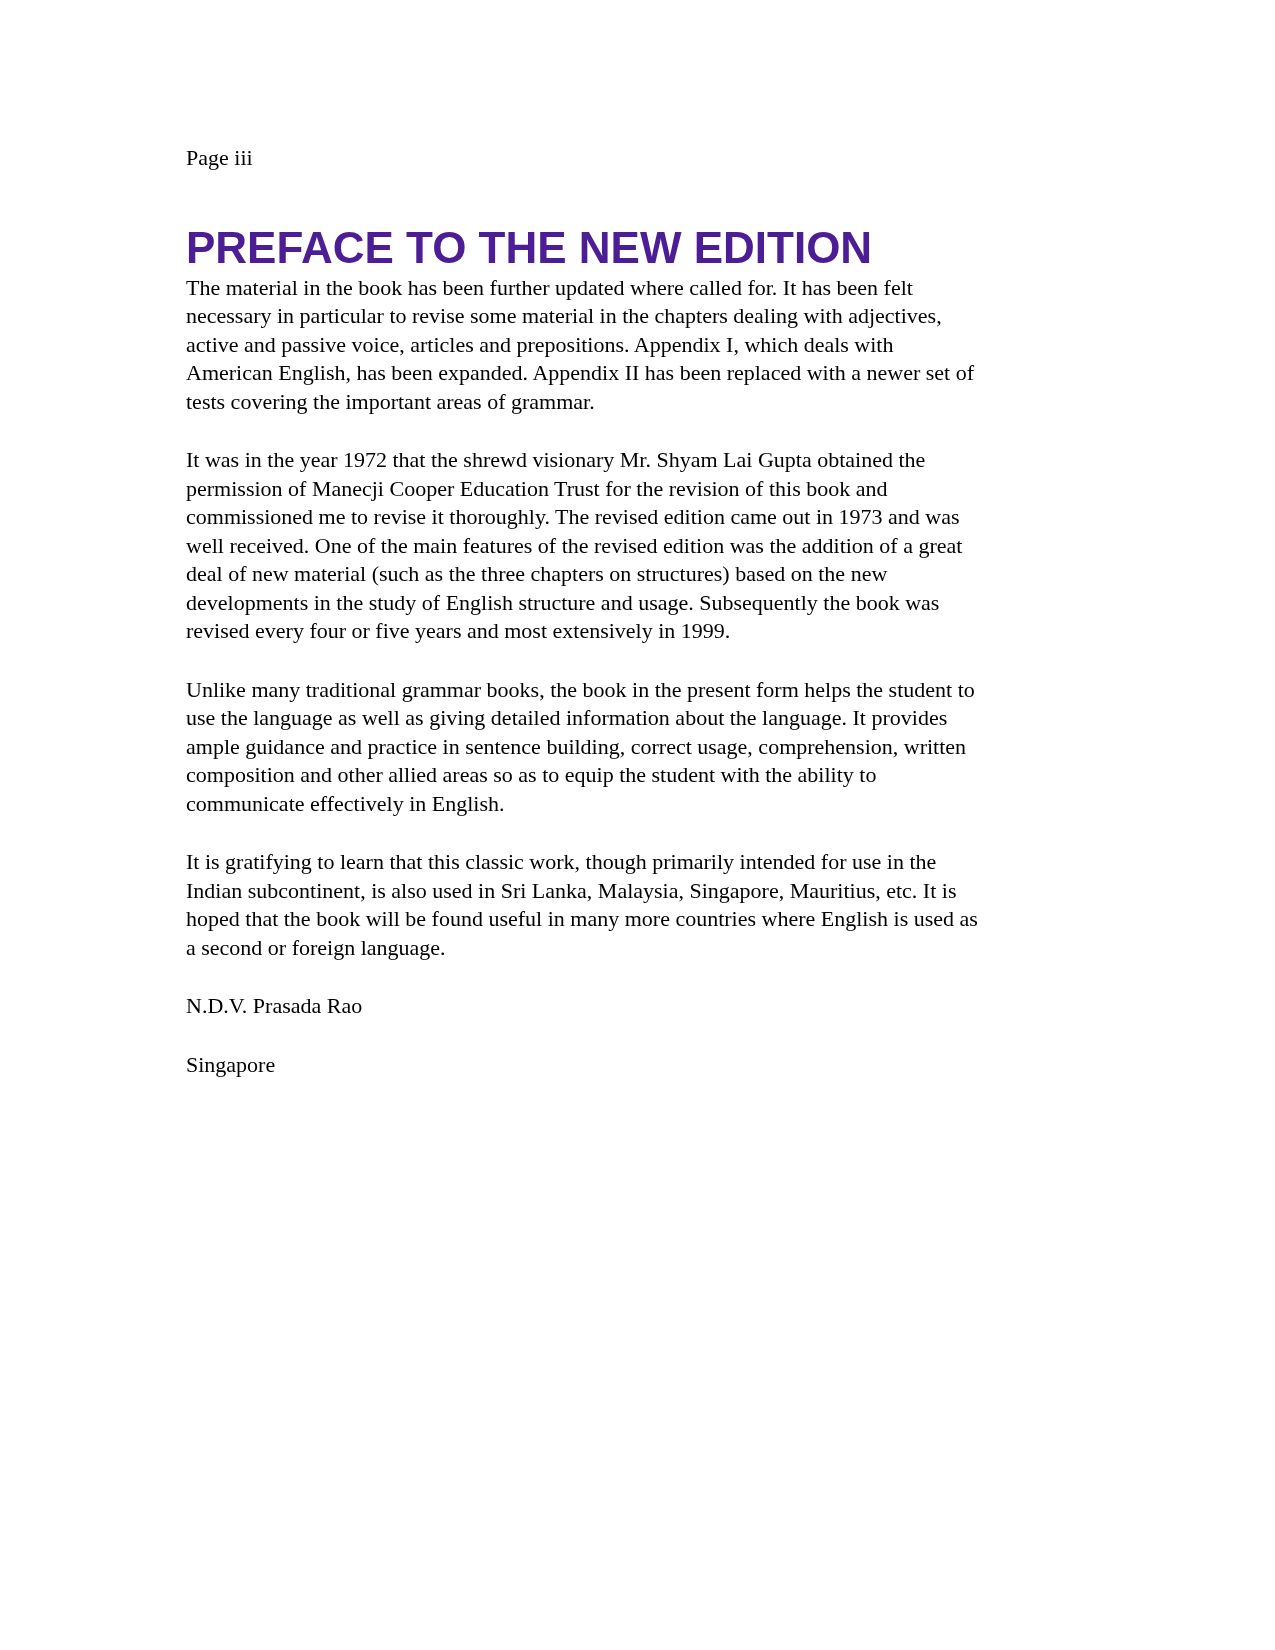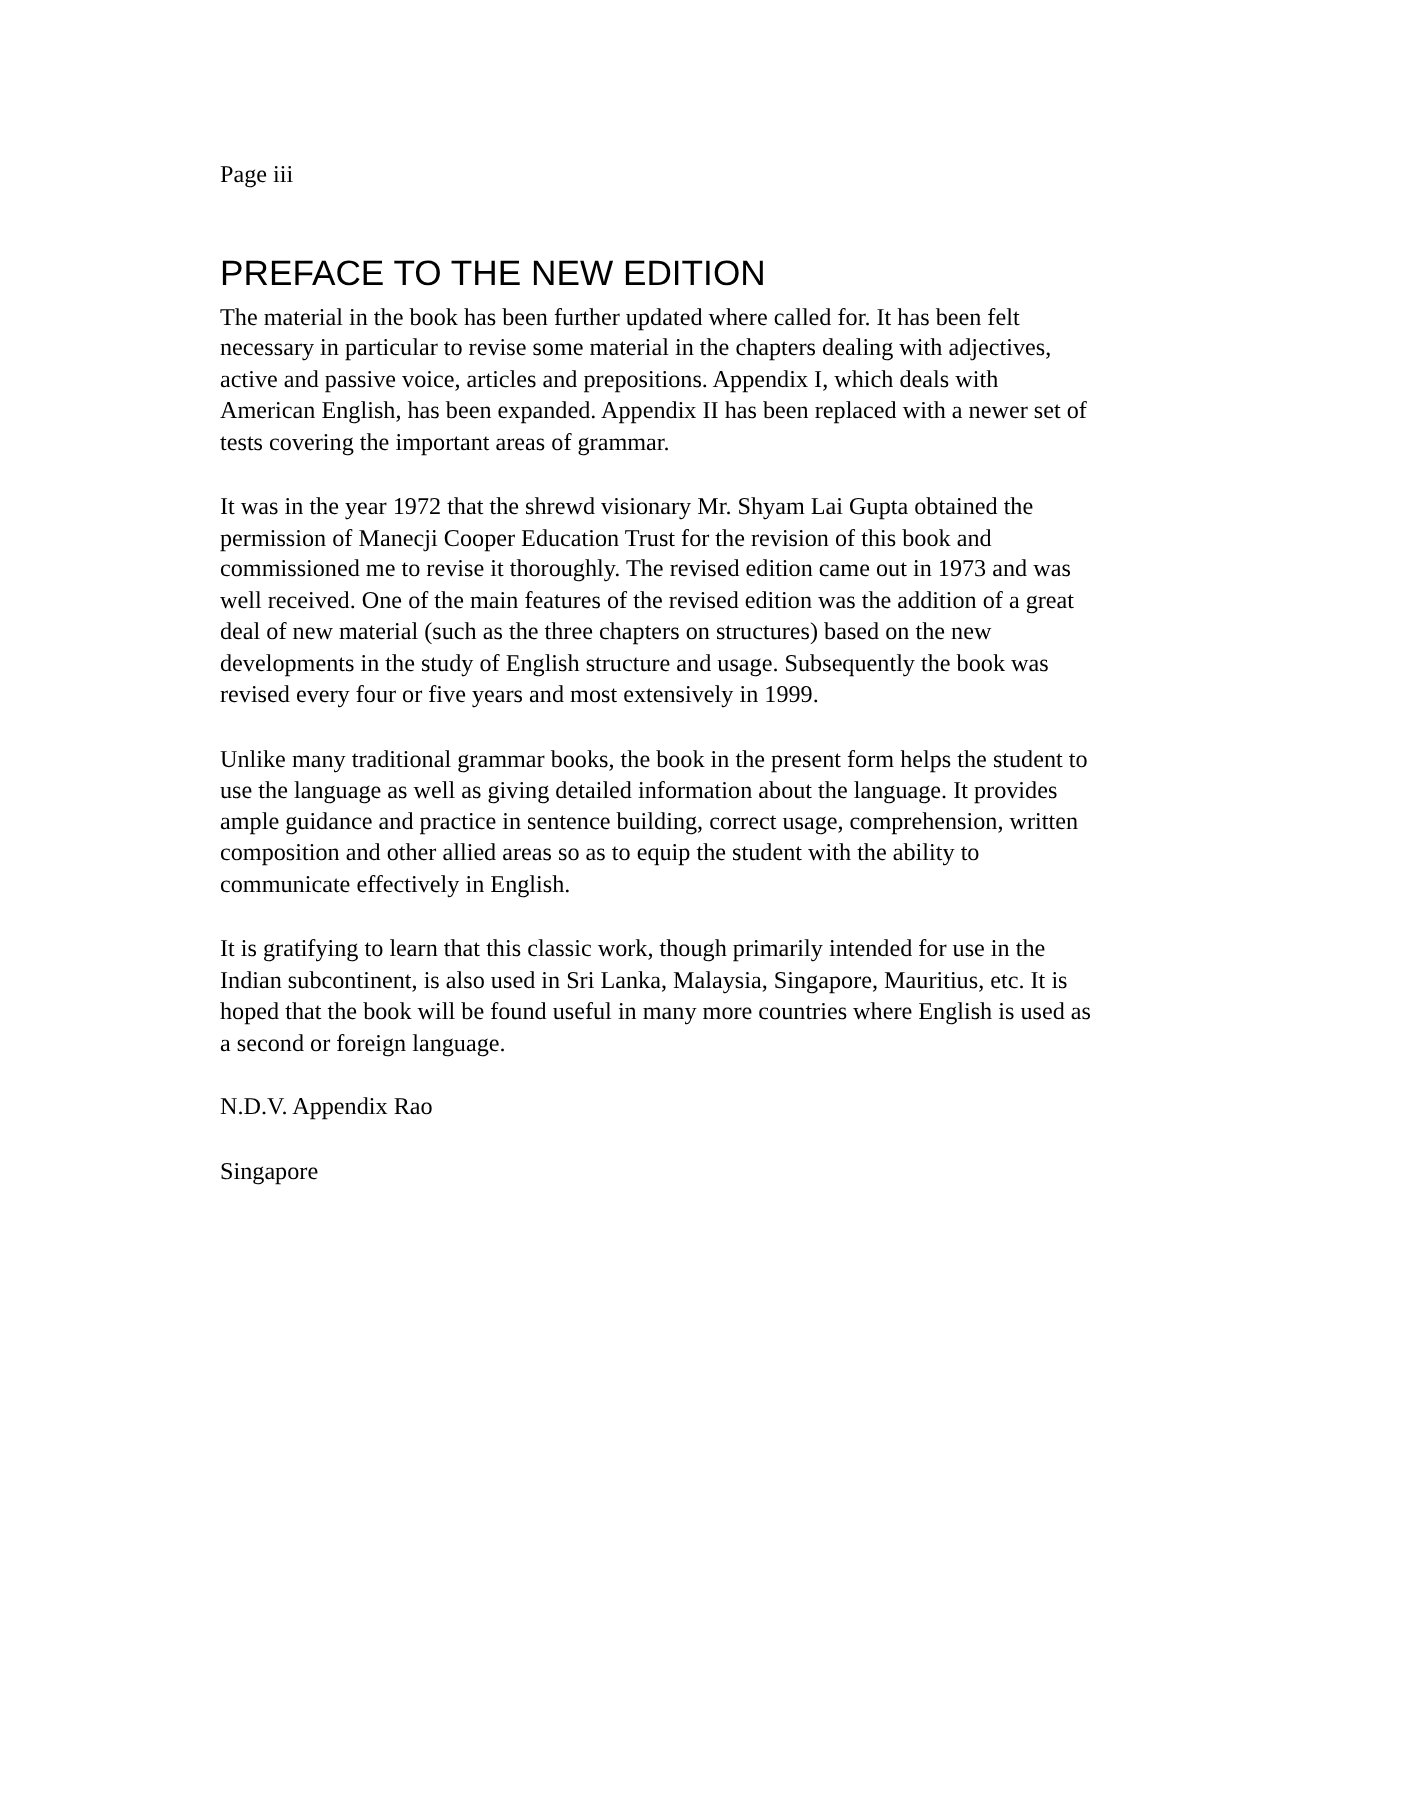--- a/index.html
+++ b/index.html
@@ -13,38 +13,38 @@
   }
   .page {
     position: relative;
     width: 1275px;
     height: 1650px;
     background: #ffffff;
     overflow: hidden;
   }
   .content {
     position: absolute;
-    left: 200px;
+    left: 186px;
     top: 144px;
     width: 930px;
     color: #000000;
     font-family: "Liberation Serif", "DejaVu Serif", serif;
     font-size: 22px;
     line-height: 28.5px;
   }
   .page-number {
     margin: 0;
   }
   .doc-title {
     font-family: "Liberation Sans", "DejaVu Sans", sans-serif;
-    font-weight: 400;
-    font-size: 32px;
+    font-weight: 700;
+    font-size: 44px;
     line-height: 38px;
     margin: 56px 0 7px 0;
-    color: #000000;
+    color: #4c1d95;
   }
   .body-par {
     margin: 0 0 30px 0;
     white-space: pre-line;
   }
 </style>
 </head>
 <body>
 
 <div class="page">
@@ -65,16 +65,16 @@
 revised every four or five years and most extensively in 1999.</p>
     <p class="body-par">Unlike many traditional grammar books, the book in the present form helps the student to
 use the language as well as giving detailed information about the language. It provides
 ample guidance and practice in sentence building, correct usage, comprehension, written
 composition and other allied areas so as to equip the student with the ability to
 communicate effectively in English.</p>
     <p class="body-par">It is gratifying to learn that this classic work, though primarily intended for use in the
 Indian subcontinent, is also used in Sri Lanka, Malaysia, Singapore, Mauritius, etc. It is
 hoped that the book will be found useful in many more countries where English is used as
 a second or foreign language.</p>
-    <p class="body-par">N.D.V. Appendix Rao</p>
+    <p class="body-par">N.D.V. Prasada Rao</p>
     <p class="body-par">Singapore</p>
   </div>
 </div>
 
 </body></html>

